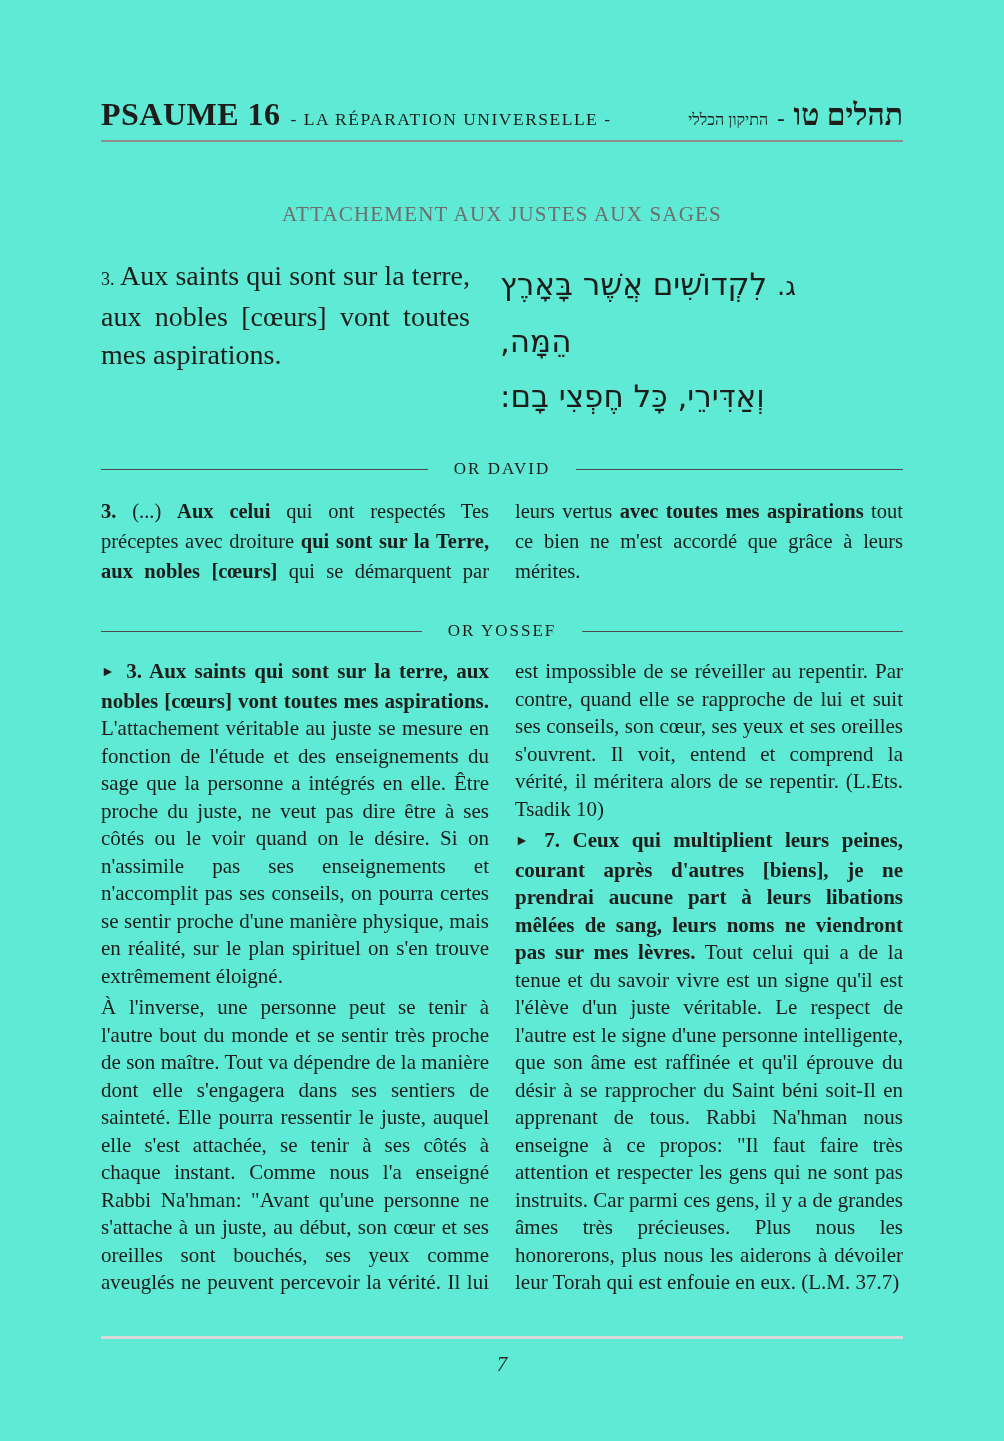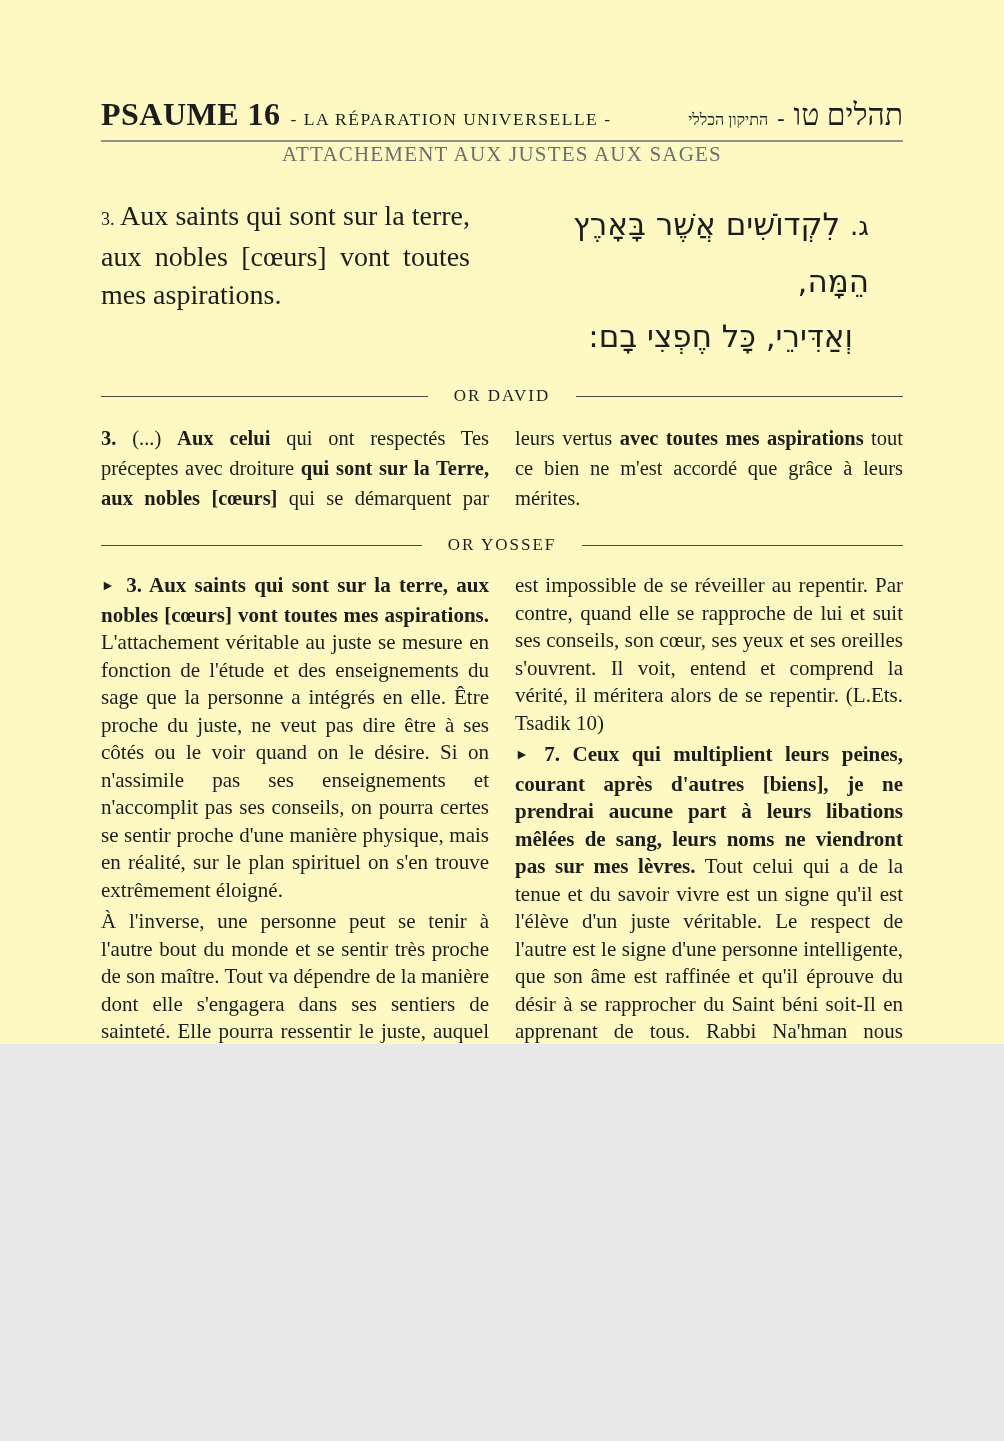--- a/index.html
+++ b/index.html
@@ -1,77 +1,78 @@
 <!DOCTYPE html>
 <html lang="fr"><head>
 <meta charset="utf-8">
 <style>
   html,body{margin:0;padding:0;background:#e8e8e8;}
   .page{
     position:relative;
-    width:1004px;height:1044px;
+    width:1004px;height:1441px;
     margin:0 auto;
-    background:#fef9c3;
+    background:#5eead4;
     color:#1d1d1b;
     font-family:"Liberation Serif","DejaVu Serif",serif;
     overflow:hidden;
   }
   .content{padding:0 101px;}
 
   
   .header{
     margin-top:96px;
     padding-bottom:7px;
     border-bottom:2px solid #8f8f8f;
     white-space:nowrap;
     display:flex;
     align-items:baseline;
     justify-content:space-between;
   }
   .header .fr-part{display:inline-flex;align-items:baseline;gap:10px;}
   .psaume{font-size:32px;font-weight:bold;letter-spacing:.5px;}
   .subtitle-fr{font-size:17.5px;letter-spacing:1.5px;font-family:Liberation Serif, serif;}
   .heb-part{direction:rtl;unicode-bidi:isolate;display:inline-flex;align-items:baseline;gap:9px;}
-  .heb-big{font-size:30px;font-weight:normal;}
+  .heb-big{font-size:30px;font-weight:bold;}
   .heb-sep{font-size:22px;font-weight:bold;}
   .heb-small{font-size:16px;}
 
   
   .section-title{
+    margin-top:60px;
     text-align:center;
     color:#6e6e6e;
     font-size:21px;
     letter-spacing:1.2px;
   }
 
   
   .verse-row{display:flex;gap:26px;margin-top:30px;}
   .verse-fr{
     flex:1;
     font-size:28px;
     line-height:38px;
     text-align:justify;
   }
   .verse-num-fr{font-size:18px;}
   .verse-he{
     flex:1;
     direction:rtl;
-    text-align:right;
+    text-align:left;
     padding-left:4px;
     padding-right:34px;
     box-sizing:border-box;
     font-size:31px;
     line-height:55px;
     font-family:"DejaVu Sans","Liberation Serif",serif;
   }
   .verse-num-he{font-size:26px;}
   .verse-he .l2{margin-right:16px;}
 
   
-  .divider{display:flex;align-items:center;gap:26px;margin-top:22px;}
+  .divider{display:flex;align-items:center;gap:26px;margin-top:35px;}
   .divider .line{flex:1;border-top:1px solid #4a4a4a;height:0;}
   .divider .label{font-size:17px;letter-spacing:2px;white-space:nowrap;}
 
   
   .od-columns{
     margin-top:17px;
     column-count:2;column-gap:26px;
     font-size:20.5px;line-height:30px;
     text-align:justify;
   }

